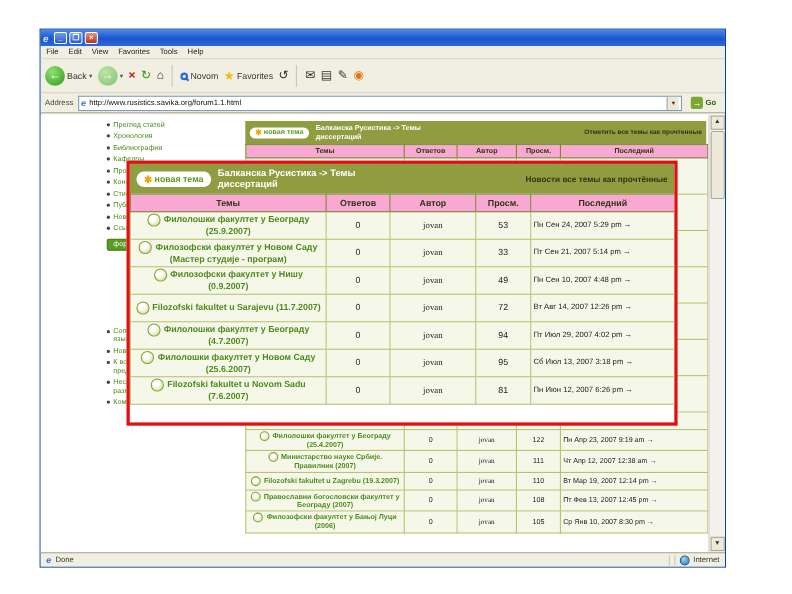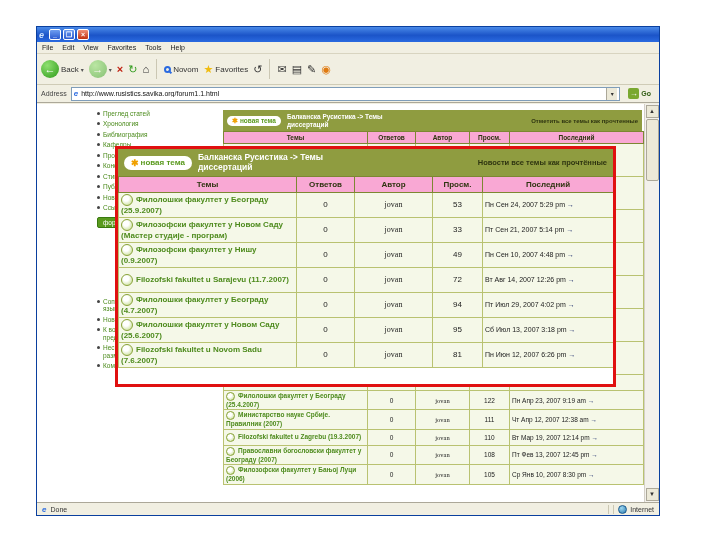--- a/index.html
+++ b/index.html
@@ -69,21 +69,21 @@
   .pill { background: #fff; border-radius: 8px; padding: 1px 5px; display: inline-flex; align-items: center;
           gap: 2px; font-size: 6.5px; color: #5a9a1f; font-weight: bold; white-space: nowrap; }
   .sun { color: #f0a000; font-size: 7px; }
   .crumb { color: #fff; font-size: 6.5px; font-weight: bold; width: 112px; line-height: 1.15; }
   .markread { margin-left: auto; color: #2e3410; font-size: 6px; font-weight: bold; text-align: right; }
 
   table.forum-table { border-collapse: collapse; width: 100%; table-layout: fixed; }
   .forum-table th { background: #f9a8d4; border: 1px solid #7d8733; font-size: 6.5px; color: #2e3410; padding: 2px 1px; }
   .forum-table td { border: 1px solid #b9c271; background: #f5f8e8; font-size: 6.5px; color: #222;
                     padding: 1px 2px; vertical-align: middle; line-height: 1.15; overflow: hidden; }
-  .c-topic { text-align: left; }
+  .c-topic { text-align: center; }
   .topic-icon { display: inline-block; width: 9px; height: 9px; border-radius: 50%; border: 1px solid #8aa33a;
                 background: radial-gradient(circle at 40% 35%, #ffffff 30%, #bcd77e); vertical-align: middle;
                 margin-right: 3px; }
   .topic-link { color: #4e8b1d; font-weight: bold; text-decoration: none; }
   .c-num, .c-author { text-align: center; }
   .c-author a { color: #222; text-decoration: none; font-family: Liberation Serif, serif; }
   .c-last { background: #cbd94f; font-size: 5.5px; }
   .goto-icon { color: #1a2a6a; font-weight: bold; }
   .main-table tbody tr:nth-child(-n+7) td { height: 33px; }
   .main-table tbody tr:nth-child(n+8) td { height: 16px; }

